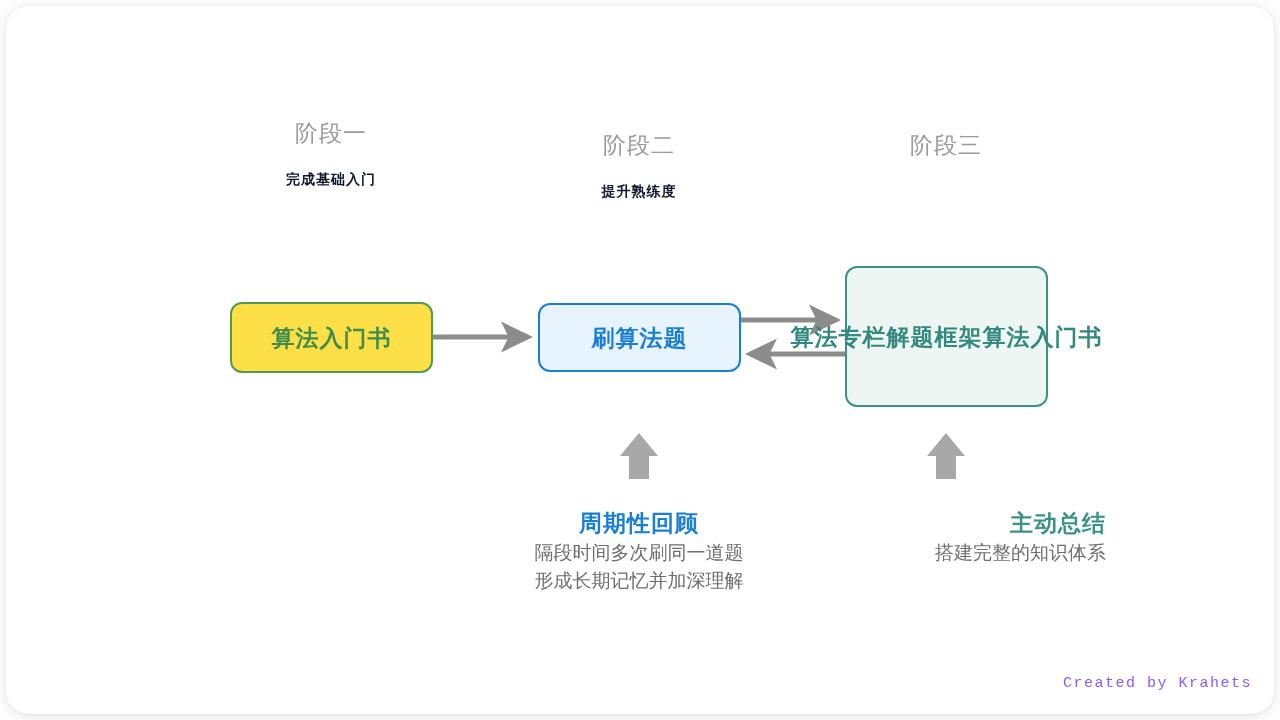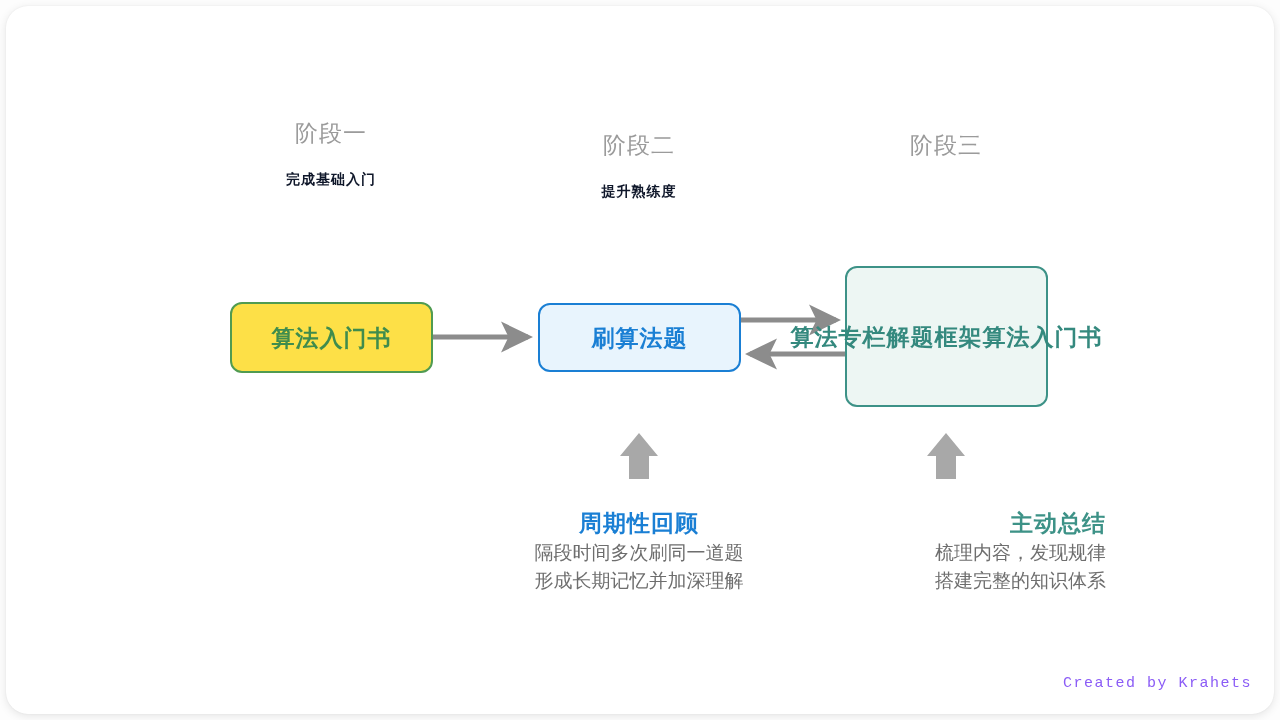--- a/index.html
+++ b/index.html
@@ -211,19 +211,18 @@
     <div class="a-title">周期性回顾</div>
     <div class="a-desc">
       <div>隔段时间多次刷同一道题</div>
       <div>形成长期记忆并加深理解</div>
     </div>
   </div>
 
   <div class="annotation" id="annot-summary">
     <div class="a-title">主动总结</div>
     <div class="a-desc">
-      <div>梳理内容，发现规律</div>
       <div>搭建完整的知识体系</div>
     </div>
   </div>
 
   <div id="footer">Created by Krahets</div>
 </div>
 
 </body></html>

